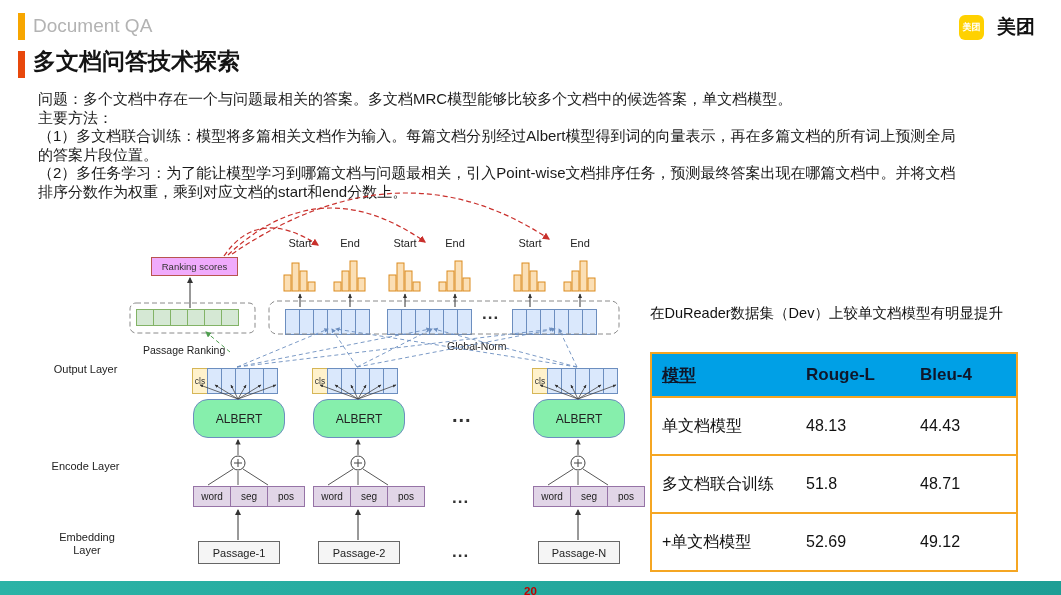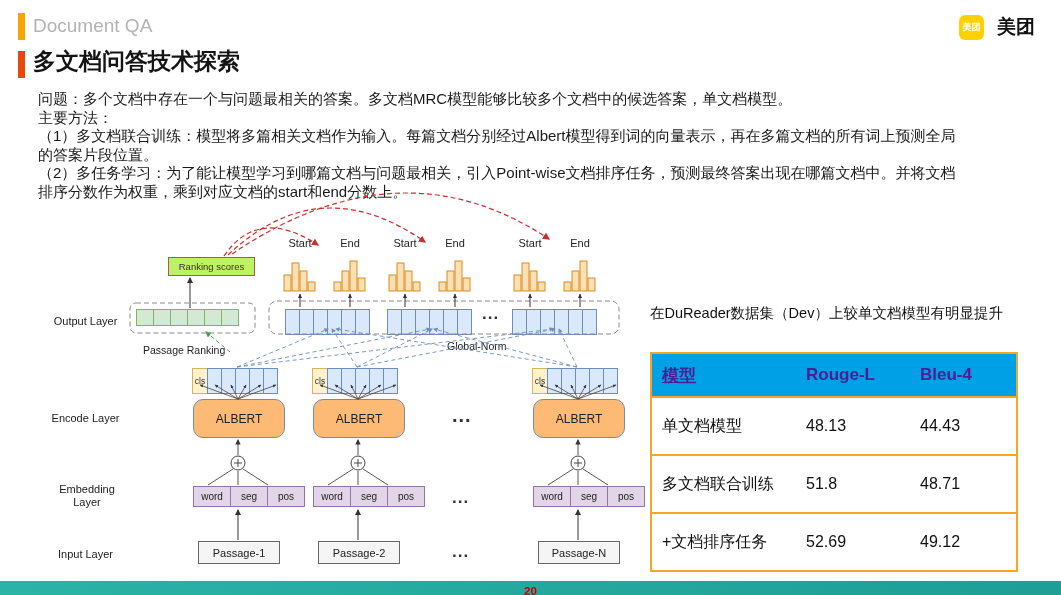--- a/index.html
+++ b/index.html
@@ -11,51 +11,51 @@
   .page-title{position:absolute;left:33px;top:46px;margin:0;font-size:23px;font-weight:bold;color:#141414;}
 
   .logo{position:absolute;right:26px;top:14px;display:flex;align-items:center;gap:13px;}
   .logo-badge{width:25px;height:25px;background:#FFD100;border-radius:6px;color:#fff;font-weight:bold;
               font-size:9px;display:flex;align-items:center;justify-content:center;}
   .logo-text{font-size:19px;font-weight:bold;color:#111;}
 
   .body-text{position:absolute;left:38px;top:90px;width:928px;font-size:15px;color:#1a1a1a;line-height:18.5px;}
   .body-text p{margin:0;}
 
-  .layer-label{position:absolute;font-size:11px;color:#222;text-align:center;line-height:13px;}
+  .layer-label{position:absolute;font-size:11px;color:#222;text-align:center;line-height:13px;margin-top:48px;}
   .diagram-label{position:absolute;font-size:10.5px;color:#222;}
   .hist-label{position:absolute;width:40px;text-align:center;font-size:11px;color:#222;}
   .ellipsis{position:absolute;font-size:17px;font-weight:bold;letter-spacing:1px;color:#333;}
 
-  .ranking-box{position:absolute;left:168px;top:257px;width:85px;height:17px;background:#bef264;
+  .ranking-box{position:absolute;left:151px;top:257px;width:85px;height:17px;background:#f0abfc;
                border:1px solid #B85450;font-size:9.5px;color:#333;display:flex;align-items:center;justify-content:center;}
 
   .cell-row{position:absolute;display:flex;}
   .cell{width:15px;height:26px;background:#DAE8FC;border:1px solid #6C8EBF;box-sizing:border-box;}
   .cell + .cell{margin-left:-1px;}
   .green-row .cell{width:18px;height:17px;background:#D5E8D4;border-color:#82B366;}
   .cls-cell{width:16px;background:#FFF2CC;border-color:#D6B656;font-size:8.5px;color:#333;
             display:flex;align-items:center;justify-content:center;}
 
-  .albert{position:absolute;width:90px;height:37px;background:#fdba74;border:1px solid #6C8EBF;border-radius:10px;
+  .albert{position:absolute;width:90px;height:37px;background:#86efac;border:1px solid #6C8EBF;border-radius:15px;
           font-size:12px;color:#222;display:flex;align-items:center;justify-content:center;}
 
   .embed-row{position:absolute;display:flex;}
   .embed-cell{width:38px;height:21px;background:#E1D5E7;border:1px solid #9673A6;box-sizing:border-box;
               font-size:10px;color:#222;display:flex;align-items:center;justify-content:center;}
   .embed-cell + .embed-cell{margin-left:-1px;}
 
   .passage{position:absolute;width:80px;height:21px;background:#F5F5F5;border:1px solid #666;
            font-size:11px;color:#222;display:flex;align-items:center;justify-content:center;}
 
   .results-caption{position:absolute;left:650px;top:304px;font-size:14.5px;color:#111;white-space:nowrap;}
 
   table.results{position:absolute;left:650px;top:352px;width:334px;border-collapse:collapse;
                 border:2px solid #F5A623;table-layout:fixed;}
-  table.results th{background:#00A0E6;color:#4c1d95;font-size:17px;font-weight:bold;text-align:left;
+  table.results th{background:#00A0E6;color:#0f172a;font-size:17px;font-weight:bold;text-align:left;
                    padding:0 0 0 10px;height:42px;}
   table.results th:nth-child(1){width:134px;}
   table.results th:nth-child(2){width:104px;}
   table.results th:nth-child(3){width:96px;}
   table.results th:nth-child(1) span{text-decoration:underline;}
   table.results td{border-top:2px solid #F5A623;font-size:16px;color:#111;text-align:left;
                    padding:0 0 0 10px;height:56px;background:#fff;}
 
   .footer-bar{position:absolute;left:0;top:581px;width:1061px;height:14px;
               background:linear-gradient(90deg,#2BB3A6,#1E9E95);text-align:center;}
@@ -337,21 +337,21 @@
         <td>单文档模型</td>
         <td>48.13</td>
         <td>44.43</td>
       </tr>
       <tr>
         <td>多文档联合训练</td>
         <td>51.8</td>
         <td>48.71</td>
       </tr>
       <tr>
-        <td>+文档排序任务</td>
+        <td>+单文档模型</td>
         <td>52.69</td>
         <td>49.12</td>
       </tr>
     </tbody>
   </table>
 
   <div class="footer-bar">
     <span>20</span>
   </div>
 

